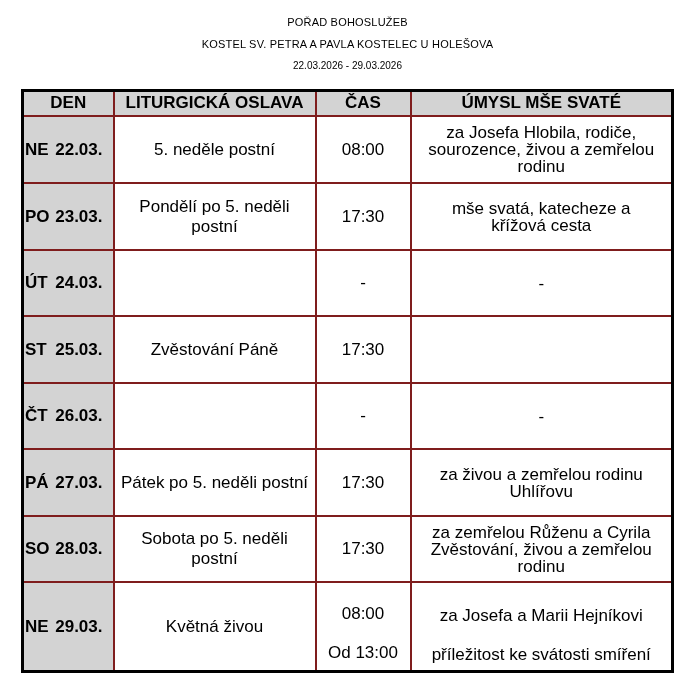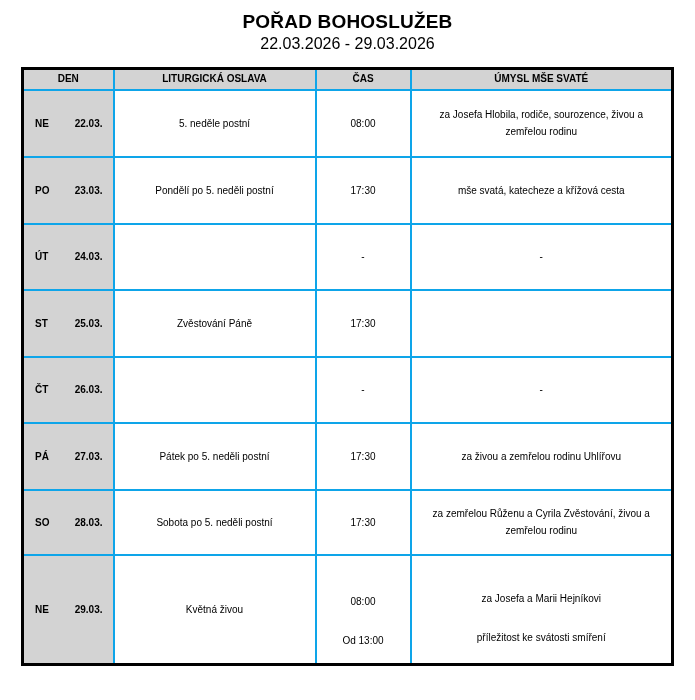--- a/index.html
+++ b/index.html
@@ -12,86 +12,87 @@
     height: 700px;
     font-family: "Liberation Sans", "DejaVu Sans", sans-serif;
     color: #000000;
     overflow: hidden;
   }
   .title-block {
     margin-top: 11px;
     text-align: center;
   }
   .title-line {
-    font-size: 19px;
-    font-weight: 700;
+    font-size: 11px;
+    font-weight: 400;
     line-height: 22px;
     letter-spacing: 0.2px;
   }
   .date-range {
-    font-size: 16px;
+    font-size: 10px;
     font-weight: 400;
     line-height: 22px;
   }
   table.schedule {
     border-collapse: collapse;
     table-layout: fixed;
     width: 650px;
     margin: 12px auto 0 auto;
     border: 3px solid #000000;
   }
   table.schedule th,
   table.schedule td {
-    border: 2px solid #0ea5e9;
-    font-size: 10px;
+    border: 2px solid #7f1d1d;
+    font-size: 17px;
     text-align: center;
     vertical-align: middle;
     overflow: hidden;
   }
   thead tr { height: 21px; }
   th {
     font-weight: 700;
     padding: 1px 0 2px 0;
   }
   .gray { background: #d3d3d3; }
   .r-std  { height: 67px; }
   .r-std2 { height: 66px; }
   .r-so   { height: 65px; }
   .r-ne2  { height: 87px; }
   .day-wrap {
     display: flex;
     justify-content: space-between;
-    padding: 0 9px 0 10px;
+    padding: 0 9px 0 0;
     font-weight: 700;
   }
   td.cel-cell { padding: 12px 6px; }
   td.int-cell {
     padding: 2px 16px;
     line-height: 17px;
   }
-  td.time-cell { padding: 12px; }
+  td.time-cell { padding: 2px; }
   .stack {
     height: 83px;
     display: flex;
     flex-direction: column;
     text-align: center;
   }
   .stack-top {
     flex: 1;
     display: flex;
     align-items: center;
     justify-content: center;
   }
   .stack-bottom { padding-bottom: 5px; }
 </style>
 </head>
 <body>
 
 <div class="title-block">
   <div class="title-line">POŘAD BOHOSLUŽEB</div>
+  <div class="title-line">KOSTEL SV. PETRA A PAVLA KOSTELEC U HOLEŠOVA</div>
   <div class="date-range">22.03.2026 - 29.03.2026</div>
 </div>
 
 <table class="schedule">
   <colgroup>
     <col style="width:91px">
     <col style="width:202px">
     <col style="width:95px">
     <col style="width:262px">
   </colgroup>

